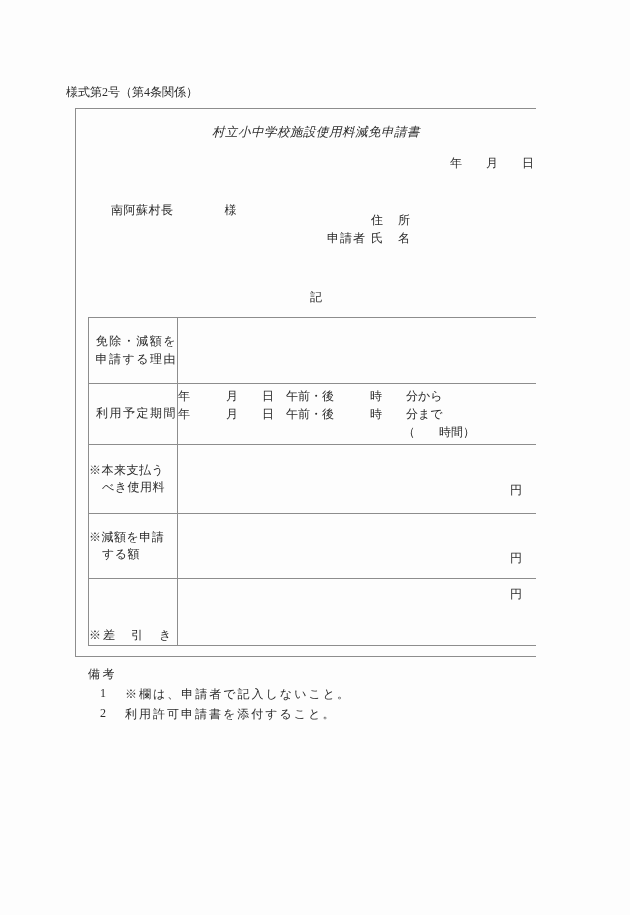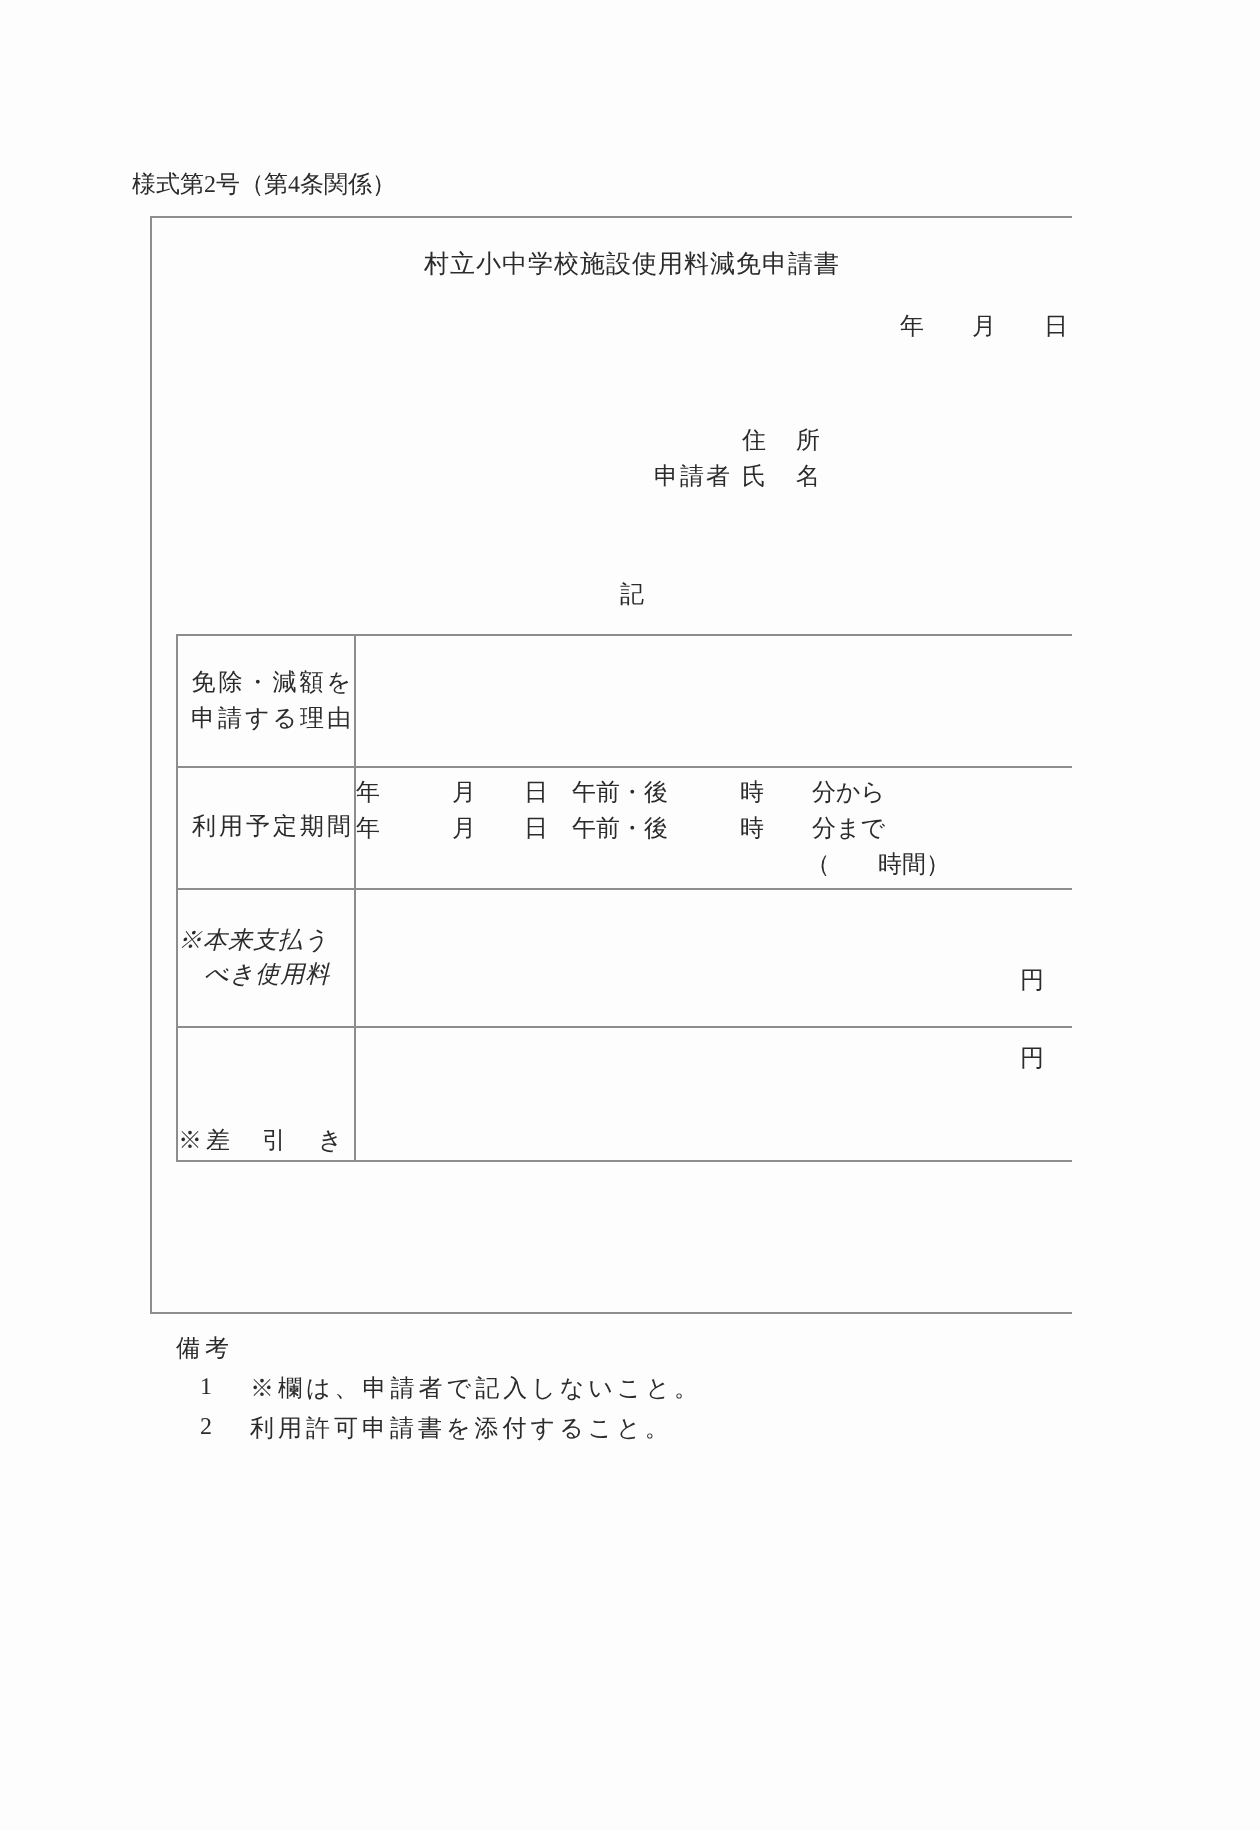--- a/index.html
+++ b/index.html
@@ -15,21 +15,21 @@
   .form-code{position:absolute;left:66px;top:84px;white-space:pre;}
 
   .outer-box{
     position:absolute;left:75px;top:108px;
     width:480px;height:547px;
     border:1px solid #8d8d8d;
     background:transparent;
   }
 
   .title{position:absolute;top:15px;left:0;right:0;text-align:center;
-         font-size:12.5px;letter-spacing:0.5px;white-space:pre;}
+         font-size:12.5px;letter-spacing:0.5px;white-space:pre;font-style:italic;}
   .date-line{position:absolute;top:46px;right:22px;white-space:pre;}
 
   .addressee{position:absolute;top:78px;left:17px;white-space:pre;}
   .addressee .name{letter-spacing:0.5px;}
   .addressee .honorific{margin-left:51px;}
 
   .applicant{position:absolute;top:103px;left:251px;display:flex;align-items:flex-end;gap:5px;}
   .applicant-label{letter-spacing:1px;white-space:pre;}
   .applicant-fields div{line-height:17.5px;letter-spacing:1.5px;white-space:pre;}
 
@@ -43,21 +43,21 @@
   table.form-table td{
     border:1px solid #8d8d8d;
     padding:0;vertical-align:middle;
     overflow:hidden;
   }
   col.col-label{width:89px;}
   td.label{padding-left:5px;}
   td.label div{line-height:17.5px;white-space:pre;}
   .ls3{letter-spacing:3px;}
   .ls15{letter-spacing:1.5px;text-align:right;}
-  .ls05{letter-spacing:0.5px;font-style:italic;}
+  .ls05{letter-spacing:0.5px;}
   .ls2{letter-spacing:2px;margin-top:48px;}
   .indent{padding-left:13px;}
   tr.r1 td{height:28px;}
   tr.r2 td{height:65px;}
   tr.r3 td{height:60px;}
   tr.r4 td{height:68px;}
   tr.r5 td{height:64px;}
   tr.r6 td{height:28px;}
   td.content{position:relative;}
   td.period{vertical-align:top;padding:6px 0 0 65px;}
@@ -81,20 +81,23 @@
 <div class="page">
 
   <div class="form-code">様式第2号（第4条関係）</div>
 
   <div class="outer-box">
 
     <div class="title">村立小中学校施設使用料減免申請書</div>
 
     <div class="date-line">年　　月　　日</div>
 
+    <div class="addressee">
+      <span class="name">南阿蘇村長</span><span class="honorific">様</span>
+    </div>
 
     <div class="applicant">
       <span class="applicant-label">申請者</span>
       <div class="applicant-fields">
         <div>住　所</div>
         <div>氏　名</div>
       </div>
     </div>
 
 
@@ -125,20 +128,29 @@
         </tr>
         <tr class="r4">
           <td class="label">
             <div class="ls05">※本来支払う</div>
             <div class="ls05 indent">べき使用料</div>
           </td>
           <td class="content">
             <span class="unit u4">円</span>
           </td>
         </tr>
+        <tr class="r5">
+          <td class="label">
+            <div class="ls05">※減額を申請</div>
+            <div class="ls05 indent">する額</div>
+          </td>
+          <td class="content">
+            <span class="unit u5">円</span>
+          </td>
+        </tr>
         <tr class="r6">
           <td class="label">
             <div class="ls2">※差　引　き</div>
           </td>
           <td class="content">
             <span class="unit u6">円</span>
           </td>
         </tr>
       </tbody>
     </table>

